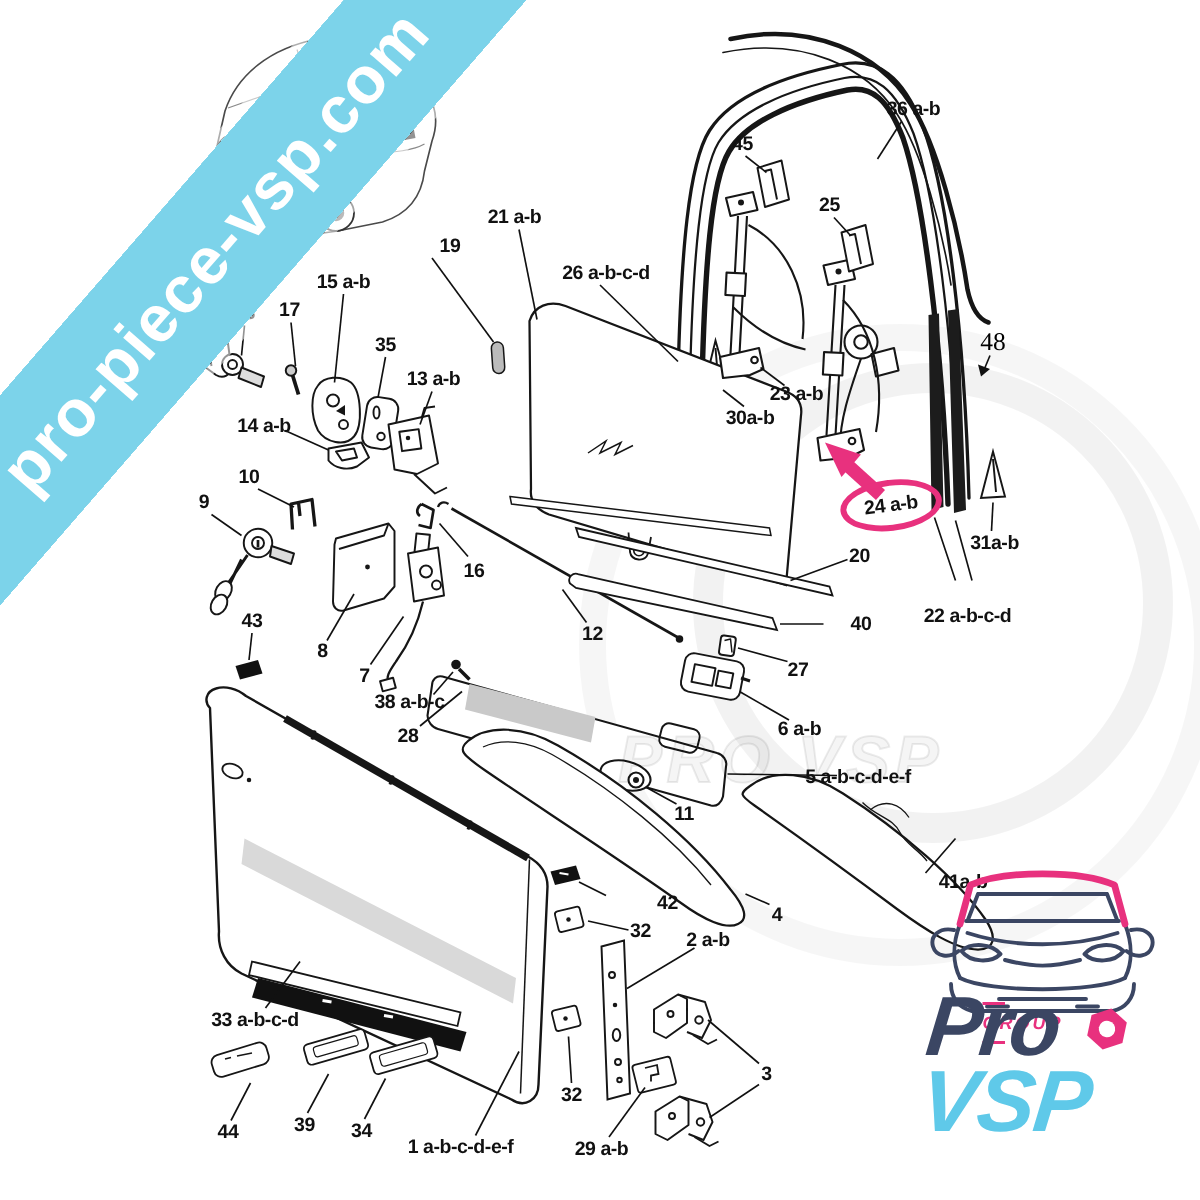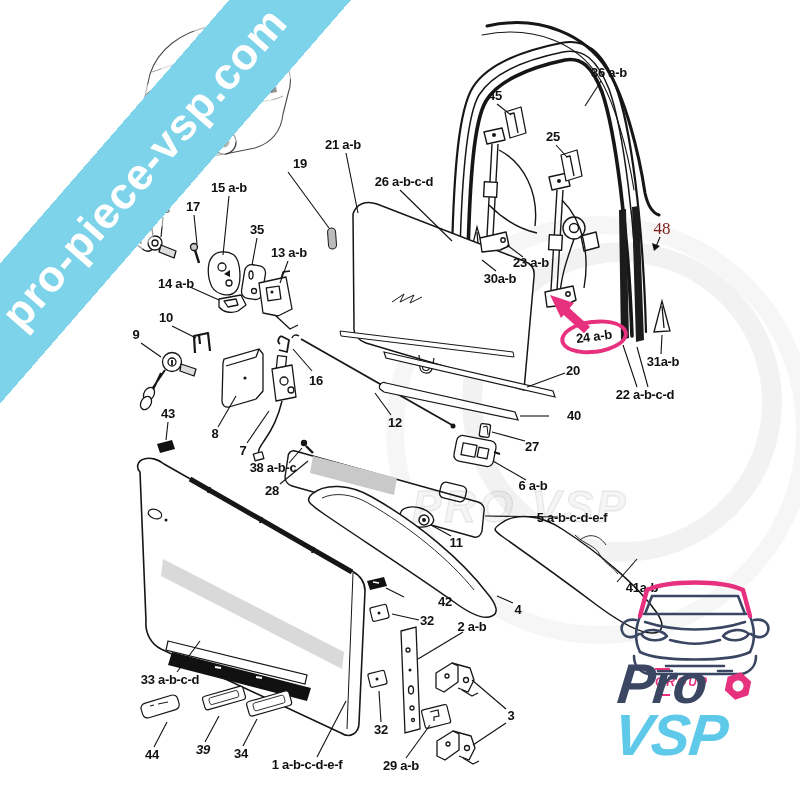--- a/index.html
+++ b/index.html
@@ -10,21 +10,21 @@
   .wm{position:absolute;z-index:2;white-space:nowrap;pointer-events:none;}
   .wm-left{left:163px;top:487px;font:700 38px "Liberation Sans",sans-serif;
            letter-spacing:2px;color:rgba(0,0,0,0.085);}
   .wm-right{left:412px;top:482px;font:italic 700 44px "Liberation Sans",sans-serif;
             letter-spacing:3px;color:rgba(0,0,0,0.04);-webkit-text-stroke:1.3px rgba(0,0,0,0.08);}
   
   #labels-layer{position:absolute;left:0;top:0;width:800px;height:800px;z-index:10;}
   .plabel{position:absolute;transform:translate(-50%,-50%);
           font:700 13px/1.1 "Liberation Sans",sans-serif;color:#111;
           white-space:nowrap;letter-spacing:-0.3px;}
-  .plabel.serif{font:400 17px/1.1 "Liberation Serif",serif;color:#7f1d1d;letter-spacing:0;}
+  .plabel.serif{font:400 17px/1.1 "Liberation Serif",serif;color:#000000;letter-spacing:0;}
   .plabel.highlight{border:4px solid #e8317e;border-radius:50%;padding:6px 12px;
           transform:translate(-50%,-50%) rotate(-7deg);background:transparent;}
   
   .ribbon{position:absolute;left:-212px;top:116px;width:712px;height:92px;background:#7cd3ea;
           background-clip:padding-box;border-top:6px solid rgba(255,255,255,0.55);
           border-bottom:6px solid rgba(255,255,255,0.55);transform:rotate(-49deg);
           display:flex;align-items:center;justify-content:center;z-index:40;}
   .ribbon span{font:700 44px/1 "Liberation Sans",sans-serif;color:#fff;letter-spacing:1px;}
   
   .logo{position:absolute;left:600px;top:560px;width:200px;height:240px;z-index:50;}
@@ -326,21 +326,21 @@
       <div class="plabel" style="left: 300px; top: 164px;">19</div>
       <div class="plabel" style="left: 343px; top: 145px;">21 a-b</div>
       <div class="plabel" style="left: 404px; top: 182px;">26 a-b-c-d</div>
       <div class="plabel" style="left: 495px; top: 96px;">45</div>
       <div class="plabel" style="left: 553px; top: 137px;">25</div>
       <div class="plabel" style="left: 609px; top: 73px;">36 a-b</div>
       <div class="plabel serif" style="left: 662px; top: 229px;">48</div>
       <div class="plabel" style="left: 531px; top: 263px;">23 a-b</div>
       <div class="plabel" style="left: 500px; top: 279px;">30a-b</div>
       <div class="plabel highlight" style="left: 594px; top: 337px;">24 a-b</div>
-      <div class="plabel" style="left: 645px; top: 395px;">22 a-b-c-d</div>
+      <div class="plabel" style="left: 645px; top: 411px;">22 a-b-c-d</div>
       <div class="plabel" style="left: 663px; top: 362px;">31a-b</div>
       <div class="plabel" style="left: 573px; top: 371px;">20</div>
       <div class="plabel" style="left: 176px; top: 284px;">14 a-b</div>
       <div class="plabel" style="left: 166px; top: 318px; text-align: right;">10</div>
       <div class="plabel" style="left: 136px; top: 335px;">9</div>
       <div class="plabel" style="left: 168px; top: 414px;">43</div>
       <div class="plabel" style="left: 215px; top: 434px;">8</div>
       <div class="plabel" style="left: 243px; top: 451px;">7</div>
       <div class="plabel" style="left: 316px; top: 381px;">16</div>
       <div class="plabel" style="left: 395px; top: 423px;">12</div>
@@ -353,21 +353,21 @@
       <div class="plabel" style="left: 456px; top: 543px;">11</div>
       <div class="plabel" style="left: 410px; top: 602px; margin-left: 35px;">42</div>
       <div class="plabel" style="left: 518px; top: 610px;">4</div>
       <div class="plabel" style="left: 642px; top: 552px; margin-top: 36px;">41a-b</div>
       <div class="plabel" style="left: 427px; top: 621px;">32</div>
       <div class="plabel" style="left: 472px; top: 627px;">2 a-b</div>
       <div class="plabel" style="left: 381px; top: 730px;">32</div>
       <div class="plabel" style="left: 511px; top: 716px;">3</div>
       <div class="plabel" style="left: 170px; top: 680px;">33 a-b-c-d</div>
       <div class="plabel" style="left: 152px; top: 755px;">44</div>
-      <div class="plabel" style="left: 203px; top: 750px; font-style: italic;">39</div>
+      <div class="plabel" style="left: 203px; top: 750px;">39</div>
       <div class="plabel" style="left: 241px; top: 754px;">34</div>
       <div class="plabel" style="left: 307px; top: 765px;">1 a-b-c-d-e-f</div>
       <div class="plabel" style="left: 401px; top: 766px;">29 a-b</div>
     </div>
 
   <div class="ribbon">
     <span>pro-piece-vsp.com</span>
   </div>
 
   <div class="logo">

